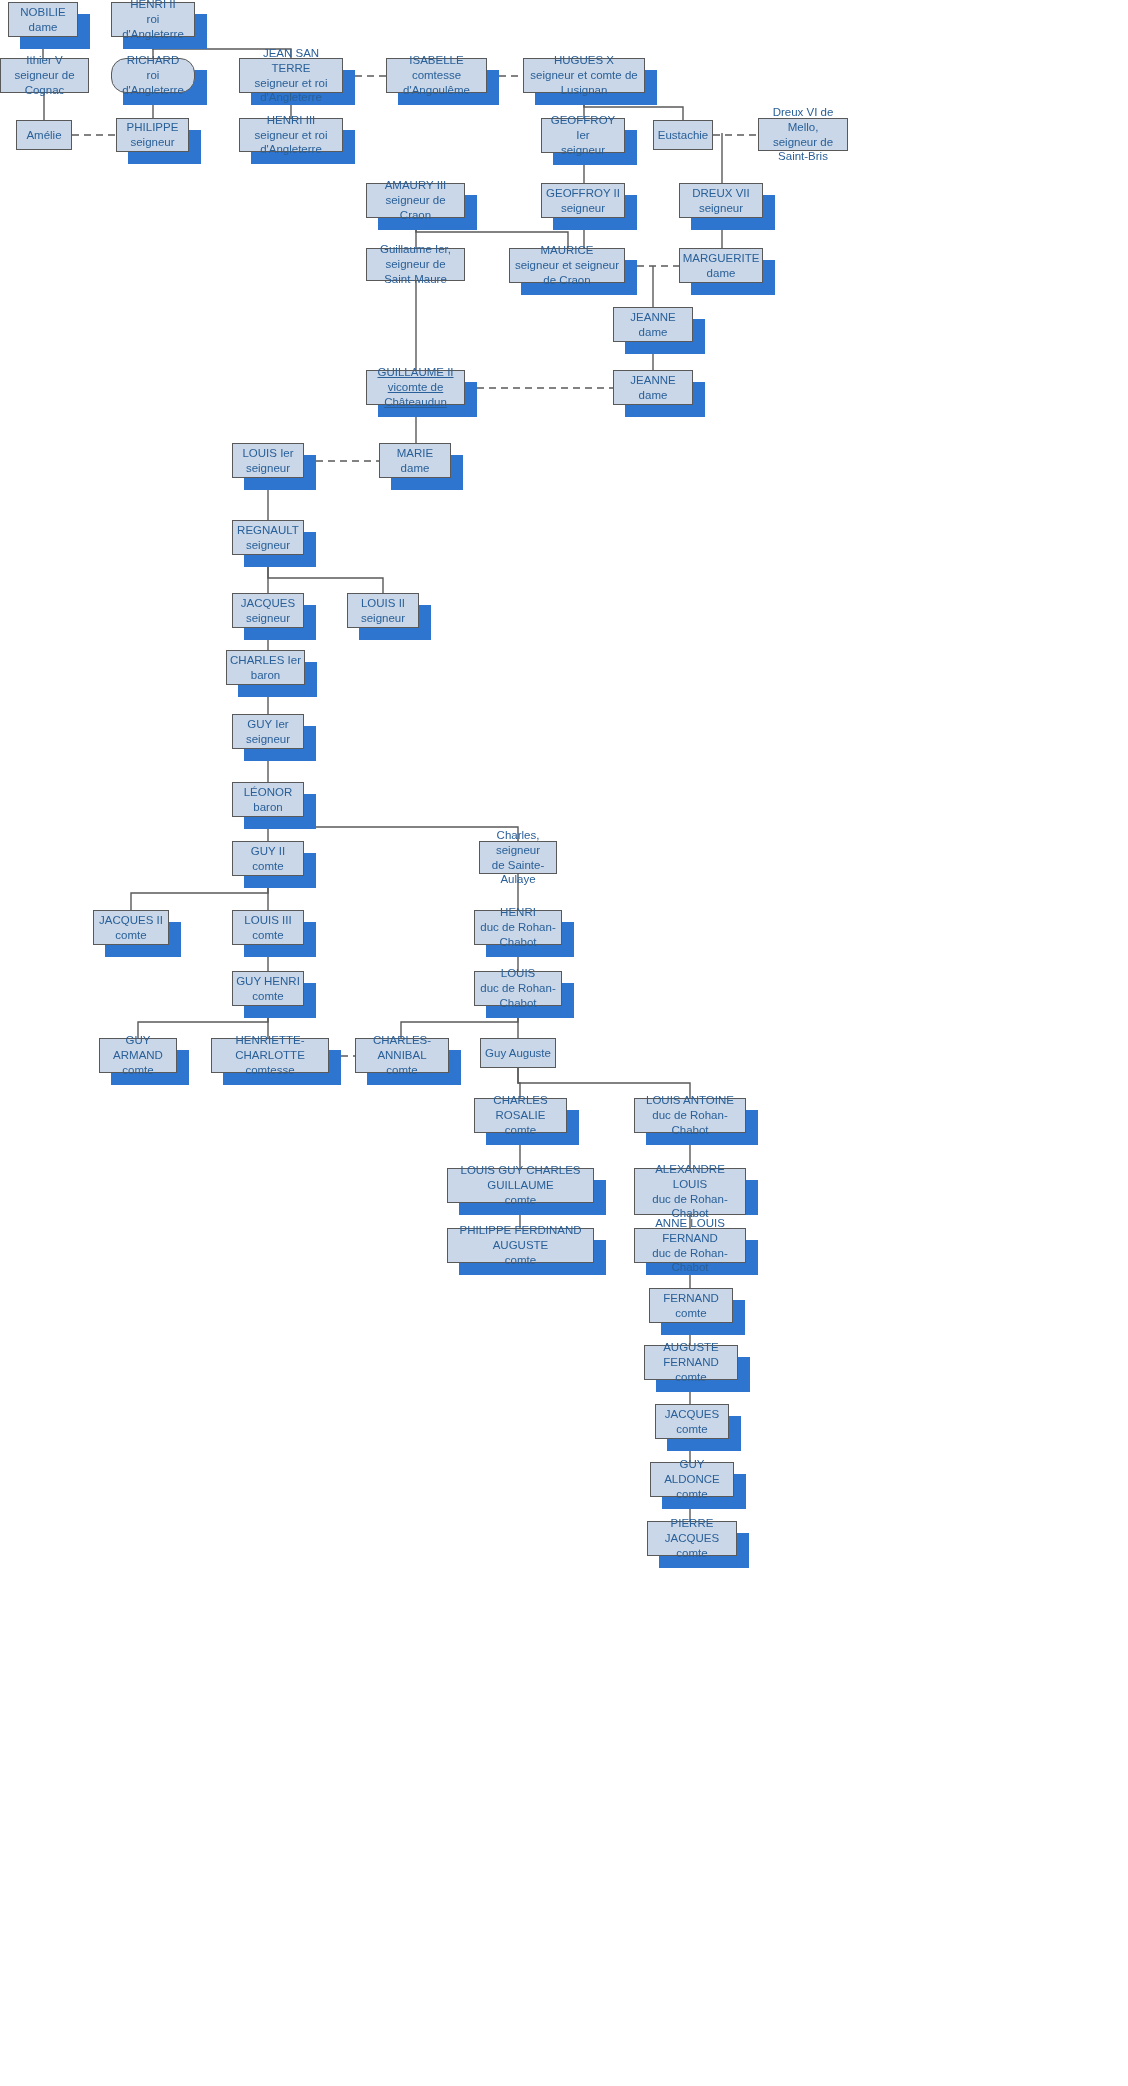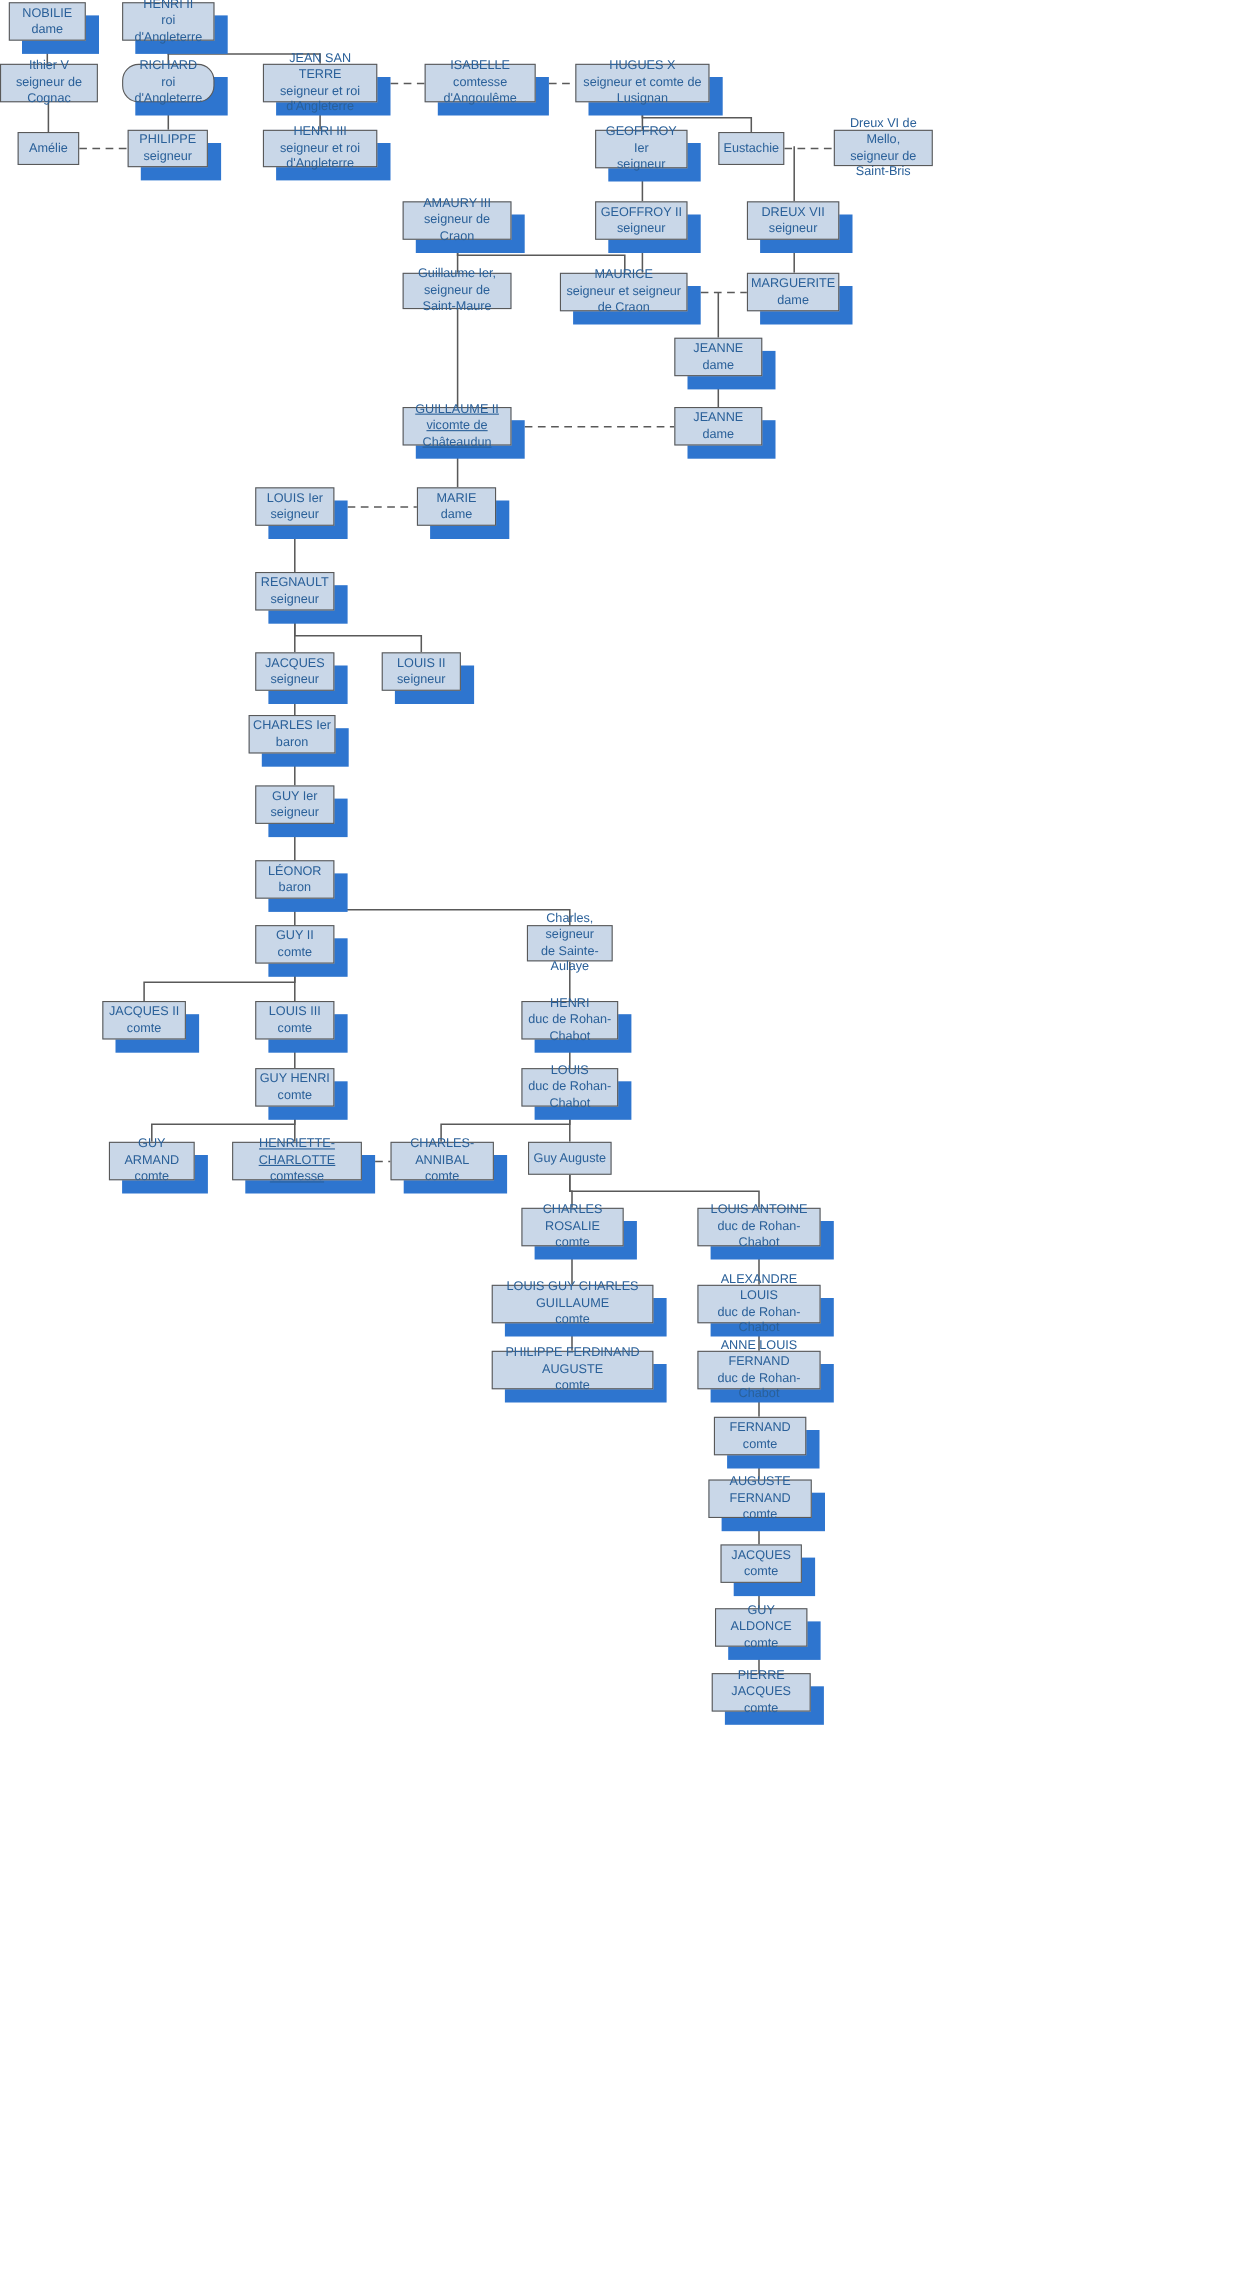--- a/index.html
+++ b/index.html
@@ -325,21 +325,21 @@
       </div>
     </div>
     <div class="shadow" style="left: 111px; top: 1050px; width: 78px; height: 35px; background: rgb(46, 117, 207);"></div>
     <div class="node" style="left: 99px; top: 1038px; width: 78px; height: 35px; background: rgb(201, 215, 232); border-color: rgb(89, 89, 89); color: rgb(42, 96, 153);">
       <div>
         <span class="l1">GUY ARMAND</span>
         <span class="l2">comte</span>
       </div>
     </div>
     <div class="shadow" style="left: 223px; top: 1050px; width: 118px; height: 35px; background: rgb(46, 117, 207);"></div>
-    <div class="node" style="left: 211px; top: 1038px; width: 118px; height: 35px; background: rgb(201, 215, 232); border-color: rgb(89, 89, 89); color: rgb(42, 96, 153); text-decoration: underline;">
+    <div class="node" style="left: 211px; top: 1038px; width: 118px; height: 35px; background: rgb(201, 215, 232); border-color: rgb(89, 89, 89); color: rgb(42, 96, 153);">
       <div>
         <span class="l1">HENRIETTE-CHARLOTTE</span>
         <span class="l2">comtesse</span>
       </div>
     </div>
     <div class="shadow" style="left: 367px; top: 1050px; width: 94px; height: 35px; background: rgb(46, 117, 207);"></div>
     <div class="node" style="left: 355px; top: 1038px; width: 94px; height: 35px; background: rgb(201, 215, 232); border-color: rgb(89, 89, 89); color: rgb(42, 96, 153);">
       <div>
         <span class="l1">CHARLES-ANNIBAL</span>
         <span class="l2">comte</span>
@@ -365,21 +365,21 @@
       </div>
     </div>
     <div class="shadow" style="left: 459px; top: 1180px; width: 147px; height: 35px; background: rgb(46, 117, 207);"></div>
     <div class="node" style="left: 447px; top: 1168px; width: 147px; height: 35px; background: rgb(201, 215, 232); border-color: rgb(89, 89, 89); color: rgb(42, 96, 153);">
       <div>
         <span class="l1">LOUIS GUY CHARLES GUILLAUME</span>
         <span class="l2">comte</span>
       </div>
     </div>
     <div class="shadow" style="left: 646px; top: 1180px; width: 112px; height: 35px; background: rgb(46, 117, 207);"></div>
-    <div class="node" style="left: 634px; top: 1168px; width: 112px; height: 35px; background: rgb(201, 215, 232); border-color: rgb(89, 89, 89); color: rgb(42, 96, 153);">
+    <div class="node" style="left: 634px; top: 1168px; width: 112px; height: 47px; background: rgb(201, 215, 232); border-color: rgb(89, 89, 89); color: rgb(42, 96, 153);">
       <div>
         <span class="l1">ALEXANDRE LOUIS</span>
         <span class="l2">duc de Rohan-Chabot</span>
       </div>
     </div>
     <div class="shadow" style="left: 459px; top: 1240px; width: 147px; height: 35px; background: rgb(46, 117, 207);"></div>
     <div class="node" style="left: 447px; top: 1228px; width: 147px; height: 35px; background: rgb(201, 215, 232); border-color: rgb(89, 89, 89); color: rgb(42, 96, 153);">
       <div>
         <span class="l1">PHILIPPE FERDINAND AUGUSTE</span>
         <span class="l2">comte</span>

